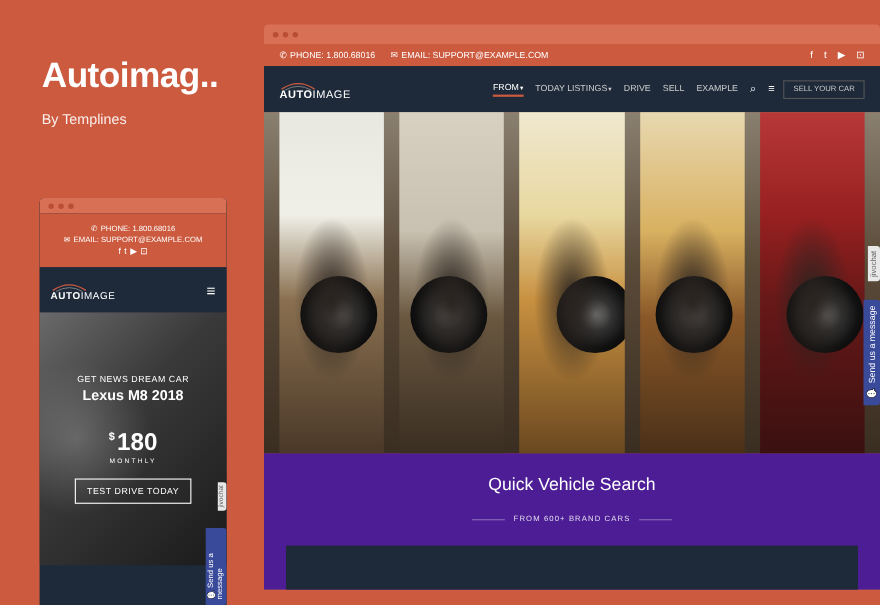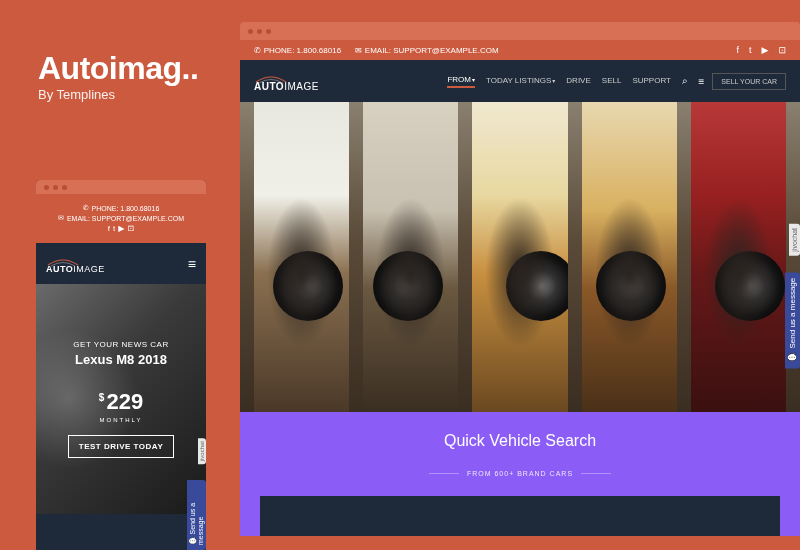--- a/index.html
+++ b/index.html
@@ -2,21 +2,21 @@
 <html><head>
 <meta charset="utf-8">
 <style>
 *{margin:0;padding:0;box-sizing:border-box;font-family:Arial,sans-serif}
 body{background:#cc5a3f;width:800px;height:550px;overflow:hidden;position:relative}
 
 
 .title-block{position:absolute;top:50px;left:38px;color:#fff}
 .title-block h1{font-size:32px;font-weight:bold;letter-spacing:-0.5px}
 .title-block .subtitle{font-size:22px;font-weight:300;margin-top:2px;opacity:0.95}
-.title-block .author{font-size:13px;opacity:0.9}
+.title-block .author{font-size:13px;margin-top:14px;opacity:0.9}
 
 
 .chrome{background:#d87055;height:18px;display:flex;align-items:center;padding-left:8px;gap:4px}
 .chrome .dot{width:5px;height:5px;border-radius:50%;background:#b94e33}
 
 
 .desktop{position:absolute;top:22px;left:240px;width:560px;height:528px;background:#cc5a3f;border-radius:4px 0 0 0;overflow:hidden}
 .desktop .chrome{border-radius:4px 4px 0 0}
 
 
@@ -45,21 +45,21 @@
 .slice{flex:1;background:linear-gradient(180deg,#d8d8d0 0%,#b8b0a0 35%,#3a3028 55%,#1a1510 100%);position:relative;overflow:hidden}
 .slice::after{content:"";position:absolute;inset:0;background:radial-gradient(ellipse 60% 40% at 50% 55%,#2a2420 0%,transparent 60%)}
 .slice.s1{background:linear-gradient(180deg,#e8e8e0 0%,#f0f0e8 30%,#8a7050 55%,#4a3828 100%)}
 .slice.s2{background:linear-gradient(180deg,#d8d0c0 0%,#c8c0b0 35%,#6a5840 60%,#3a2e22 100%)}
 .slice.s3{background:linear-gradient(180deg,#f0e8d0 0%,#e8d8a0 30%,#c89040 55%,#6a4820 100%)}
 .slice.s4{background:linear-gradient(180deg,#e8d8b0 0%,#d8b060 35%,#8a5828 60%,#4a3018 100%)}
 .slice.s5{background:linear-gradient(180deg,#b83838 0%,#982020 30%,#681818 55%,#3a1010 100%)}
 .wheel{position:absolute;width:70px;height:70px;border-radius:50%;background:radial-gradient(circle,#888 0%,#333 30%,#111 60%,#000 100%);top:48%;left:20%}
 
 
-.search-sec{background:#8b5cf6;color:#fff;text-align:center;padding:20px 0 0}
+.search-sec{background:#4c1d95;color:#fff;text-align:center;padding:20px 0 0}
 .search-sec h2{font-size:16px;font-weight:400;margin-bottom:10px}
 .search-sec .sub{font-size:7px;letter-spacing:1px;opacity:0.85;display:inline-flex;align-items:center;gap:8px}
 .search-sec .sub::before,.search-sec .sub::after{content:"";width:30px;height:1px;background:rgba(255,255,255,0.4);display:inline-block}
 .search-box{background:#1e2a3a;height:40px;margin:18px 20px 0}
 
 
 .jivo{position:absolute;right:0;top:250px;background:#3a4a9a;color:#fff;font-size:8px;padding:6px 3px;writing-mode:vertical-rl;transform:rotate(180deg);border-radius:3px 0 0 3px;display:flex;align-items:center;gap:4px}
 .jivo-label{position:absolute;right:0;top:202px;background:#e8e8e8;color:#666;font-size:7px;padding:4px 2px;writing-mode:vertical-rl;transform:rotate(180deg);border-radius:3px 0 0 3px}
 
 
@@ -72,21 +72,21 @@
 .m-nav .logo-text{font-size:9px}
 .m-ham{color:#fff;font-size:14px}
 .m-hero{height:230px;position:relative;background:linear-gradient(135deg,#6a6a6a 0%,#3a3a3a 40%,#1a1a1a 100%);display:flex;flex-direction:column;align-items:center;justify-content:center;color:#fff;text-align:center}
 .m-hero::before{content:"";position:absolute;inset:0;background:radial-gradient(ellipse 80% 60% at 20% 50%,rgba(200,200,200,0.3) 0%,transparent 50%)}
 .m-hero>*{position:relative}
 .m-tag{font-size:8px;letter-spacing:0.5px;margin-bottom:3px}
 .m-model{font-size:13px;font-weight:bold;margin-bottom:22px}
 .m-price{font-size:22px;font-weight:bold;display:flex;align-items:flex-start;gap:2px}
 .m-price .cur{font-size:10px;margin-top:3px}
 .m-month{font-size:6px;letter-spacing:2px;margin-top:2px;margin-bottom:12px}
-.m-cta{border:1.5px solid #fff;padding:6px 10px;font-size:8px;font-weight:bold;letter-spacing:0.5px;background:transparent;color:#fff}
+.m-cta{border:1.5px solid #fff;padding:6px 10px;font-size:8px;font-weight:normal;letter-spacing:0.5px;background:transparent;color:#fff}
 .m-jivo{position:absolute;right:0;top:300px;background:#3a4a9a;color:#fff;font-size:7px;padding:5px 2px;writing-mode:vertical-rl;transform:rotate(180deg);border-radius:3px 0 0 3px}
 .m-jivo-label{position:absolute;right:0;top:258px;background:#e8e8e8;color:#666;font-size:6px;padding:3px 1px;writing-mode:vertical-rl;transform:rotate(180deg);border-radius:3px 0 0 3px}
 
 .ic{display:inline-block}
 </style>
 </head>
 <body>
 
 <div class="title-block">
   <h1>Autoimag..</h1>
@@ -128,21 +128,21 @@
           </svg>
       </div>
       <div class="logo-text"><span>AUTO</span><span class="img">IMAGE</span></div>
     </div>
     <div class="nav-right">
       <div class="nav-items">
         <span class="item active"><span>FROM</span><span class="chev">▾</span></span>
         <span class="item"><span>TODAY LISTINGS</span><span class="chev">▾</span></span>
         <span class="item">DRIVE</span>
         <span class="item">SELL</span>
-        <span class="item">SUPPORT</span>
+        <span class="item">EXAMPLE</span>
         <span class="search-ic">⌕</span>
         <span class="menu-ic">≡</span>
       </div>
       <button class="sell-btn">SELL YOUR CAR</button>
     </div>
   </div>
 
   <div class="hero">
     <div class="slice s1">
         <div class="wheel"></div>
@@ -202,24 +202,24 @@
         <svg viewBox="0 0 34 10">
             <path d="M2 8 Q17 -2 32 8" stroke="#cc5a3f" stroke-width="1.2" fill="none"></path>
             <path d="M5 9 Q17 2 29 9" stroke="#888" stroke-width="0.8" fill="none"></path>
           </svg>
       </div>
       <div class="logo-text"><span>AUTO</span><span class="img">IMAGE</span></div>
     </div>
     <span class="m-ham">≡</span>
   </div>
   <div class="m-hero">
-    <div class="m-tag">GET YOUR NEWS CAR</div>
+    <div class="m-tag">GET NEWS DREAM CAR</div>
     <div class="m-model">Lexus M8 2018</div>
     <div class="m-price">
         <span class="cur">$</span>
-        <span>229</span>
+        <span>180</span>
       </div>
     <div class="m-month">MONTHLY</div>
     <button class="m-cta">TEST DRIVE TODAY</button>
   </div>
   <div class="m-jivo-label">jivochat</div>
   <div class="m-jivo"><span>💬</span> <span>Send us a message</span></div>
 </div>
 
 </body></html>

